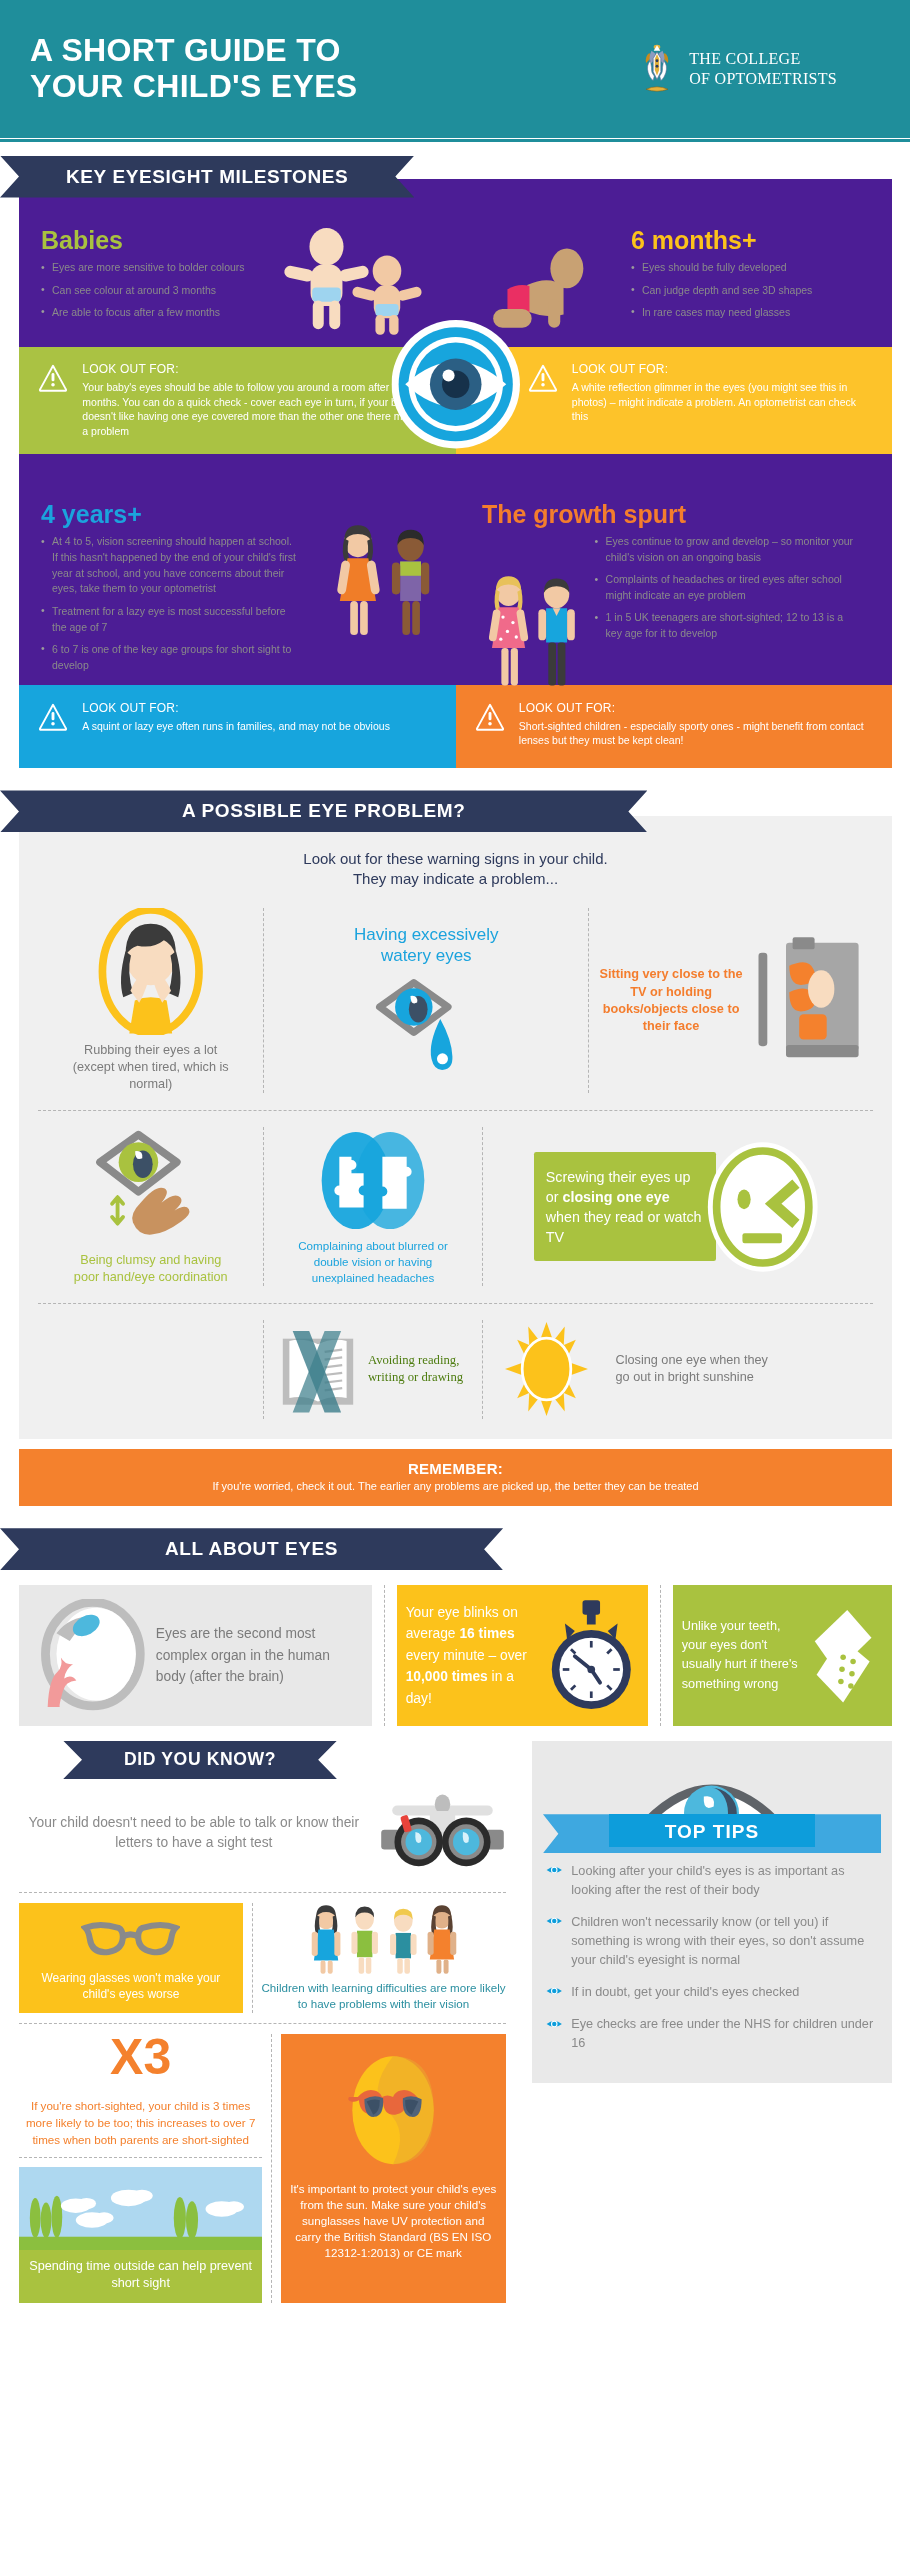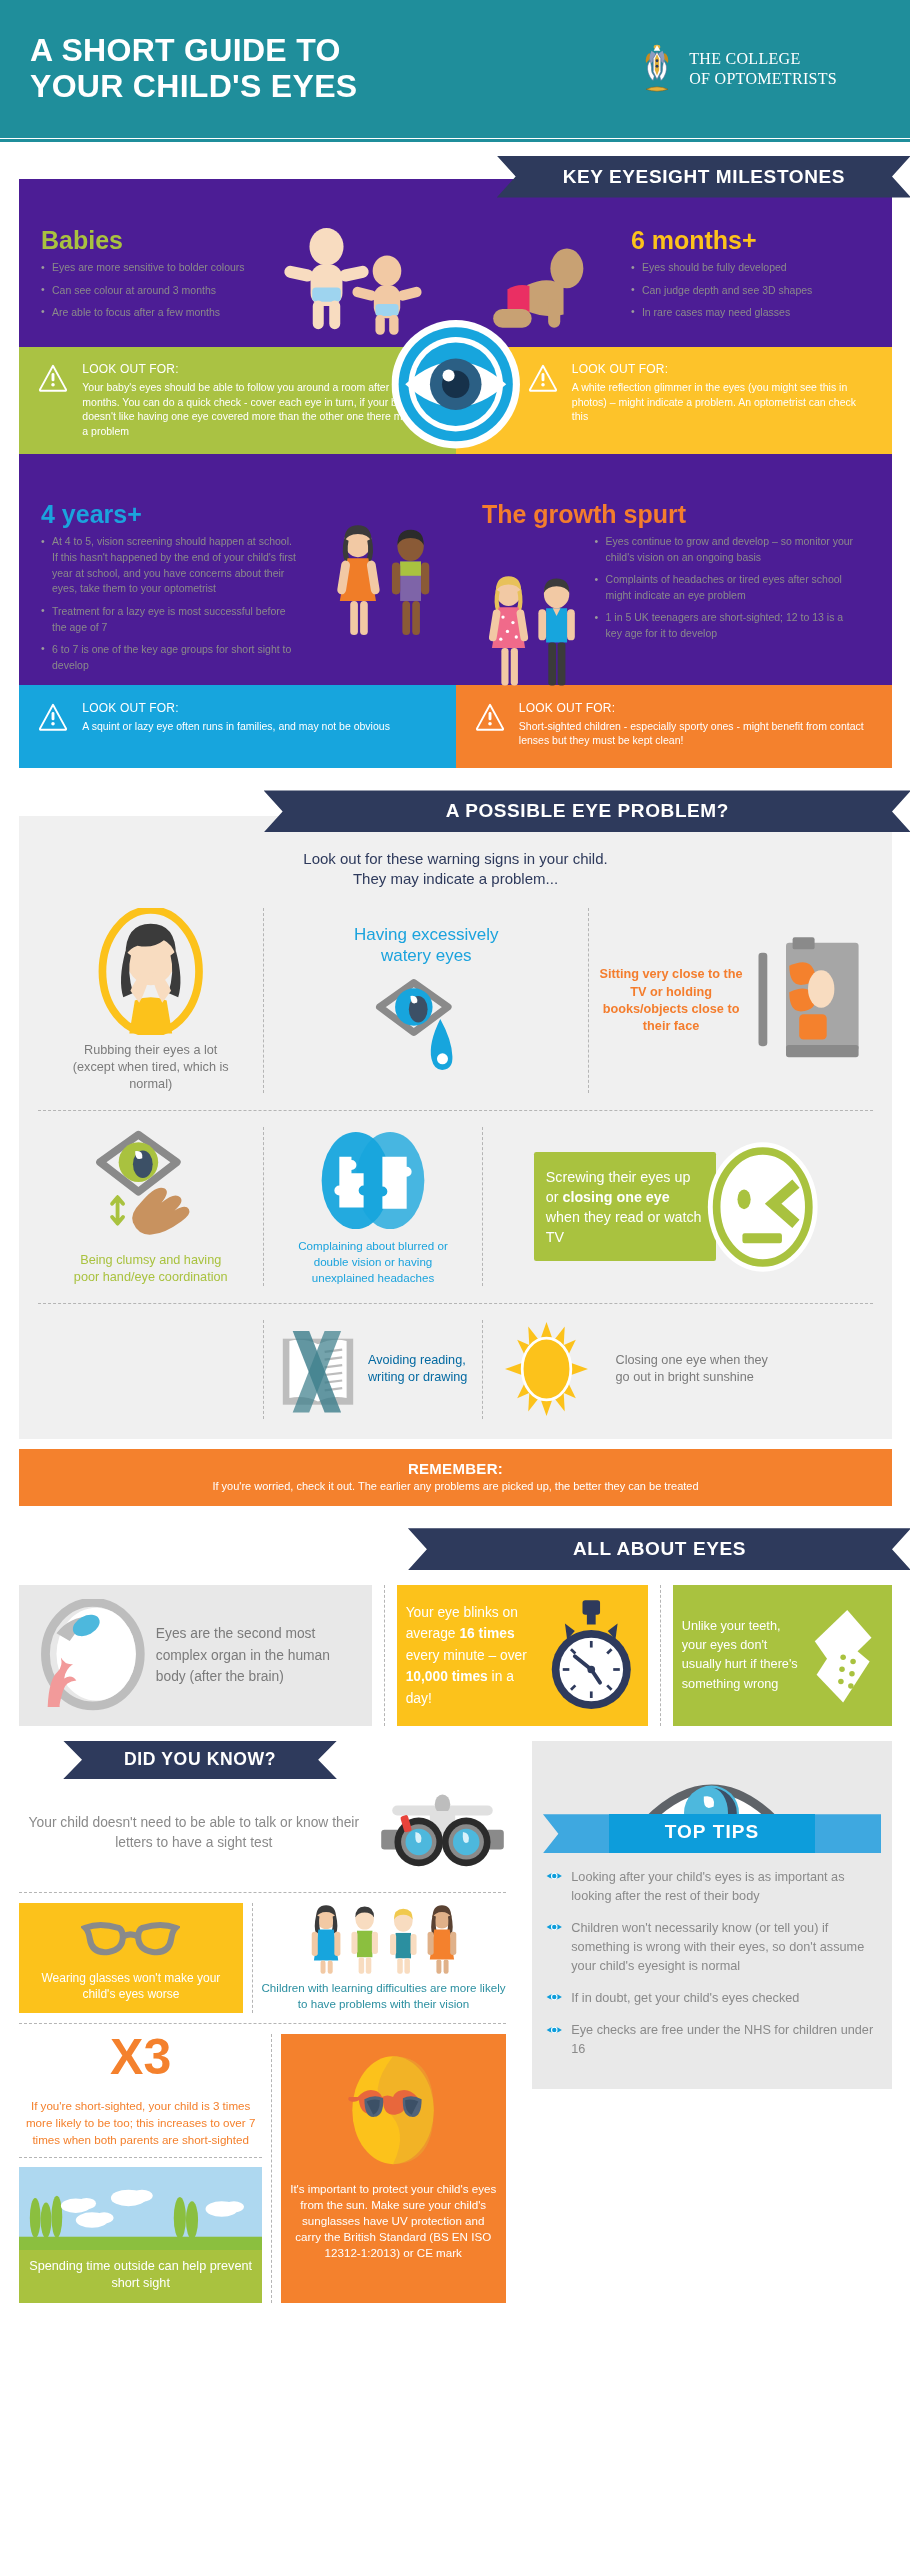--- a/index.html
+++ b/index.html
@@ -29,21 +29,21 @@
     line-height: 1.12;
     letter-spacing: 0.3px;
     text-transform: uppercase;
   }
   .header-logo { display:flex; align-items:center; gap: 12px; padding-right: 44px;}
   .crest { width: 40px; height: 55px; position: relative; }
   .logo-text { color:#fff; font-family:"Liberation Serif", serif; font-size: 16px; line-height:1.24; letter-spacing:0.3px;}
   .header-rule { height: 4.4px; background:#1f8e9b; border-top:1.7px solid #fff; }
 
   
-  .ribbon-wrap { display:flex; justify-content:flex-end; position:relative; z-index:5; }
+  .ribbon-wrap { display:flex; justify-content:flex-start; position:relative; z-index:5; }
   .ribbon {
     background: #2e3a5c;
     color: #fff;
     font-size: 19px;
     font-weight: bold;
     letter-spacing: 0.6px;
     text-align: center;
     padding: 10px 50px;
     position: relative;
   }
@@ -55,21 +55,21 @@
   
   .milestones { background:#4c1d95; }
   .ms-row { display:flex; }
   .ms-cell { width:50%; position:relative; padding: 19px 22px 5.5px; min-height: 138px; }
   .ms-cell.pad-r { padding-left: 26.4px; }
   .ms-head { font-size: 25px; font-weight: bold; margin-bottom: 7.7px; line-height:1;}
   .c-green  { color:#a9c23f; }
   .c-yellow { color:#fcc21b; }
   .c-blue   { color:#1ba3dd; }
   .c-orange { color:#f47d2d; }
-  .c-teal   { color:#0369a1; }
+  .c-teal   { color:#4d7c0f;font-family:Liberation Serif, serif; }
   ul.ms-list { list-style:none; }
   ul.ms-list li {
     font-size: 10.5px; line-height: 1.5; margin-bottom: 6.6px; color:#8a8a8a;
     padding-left: 11px; position: relative; max-width: 308px;
   }
   ul.ms-list li::before { content:"•"; position:absolute; left:0; top:-0.6px; color:#9b9b9b; }
 
   .lookout {
     display:flex; gap: 14.3px; padding: 14.3px 19px; align-items:flex-start; min-height: 94px;
   }
@@ -125,21 +125,21 @@
   .yellowbox { background:#fcc21b; color:#fff; padding: 10px; text-align:center; font-size:12px; line-height:1.35; flex: 0 0 46%; display:flex; flex-direction:column; justify-content:flex-end; align-items:center;}
   .tealcap { color:#2b8fa0; font-size: 11.6px; line-height:1.4; text-align:center; }
   .x3 { color:#f4812d; font-size: 50px; font-weight:bold; line-height:0.95; text-align:center;}
   .x3cap { color:#f4812d; font-size: 11.6px; line-height:1.45; text-align:center; margin-top: 17px;}
   .sunbox { background:#f4812d; color:#fff; font-size:11.6px; line-height:1.4; text-align:center; padding: 7.7px 7.7px 12px; }
   .outsidebox { color:#fff; background:#a9c23f; font-size:12.7px; line-height:1.35; text-align:center; padding: 7.7px 6.6px 11px;}
   .sky { background:#aed8f0; height: 83px; position:relative; overflow:hidden; }
   .tt-band { background:#3ea8e0; height: 39px; position:relative; margin: 0 -3.3px;
              clip-path: polygon(0 0, 100% 0, 100% 100%, 0 100%, 15.4px 50%); }
   .tt-core { background:#0d9ddb; color:#fff; font-size:19px; font-weight:bold; letter-spacing:1.1px;
-             padding: 6.6px 0; width: 62%; margin: -39px auto 0; position:relative; height:39px; }
+             padding: 6.6px 0; width: 62%; margin: -39px auto 0; position:relative; height:33px; }
   ul.tips { list-style:none; margin-top: 14.3px; }
   ul.tips li { position:relative; padding-left: 25px; font-size: 12.7px; line-height:1.5; margin-bottom: 13.2px; color:#8a8a8a;}
   .tipeye { position:absolute; left:0; top:2.2px; width: 16.5px; height: 12px; }
 
   svg { display:block; }
 </style>
 </head>
 <body>
 
 <div class="page">

